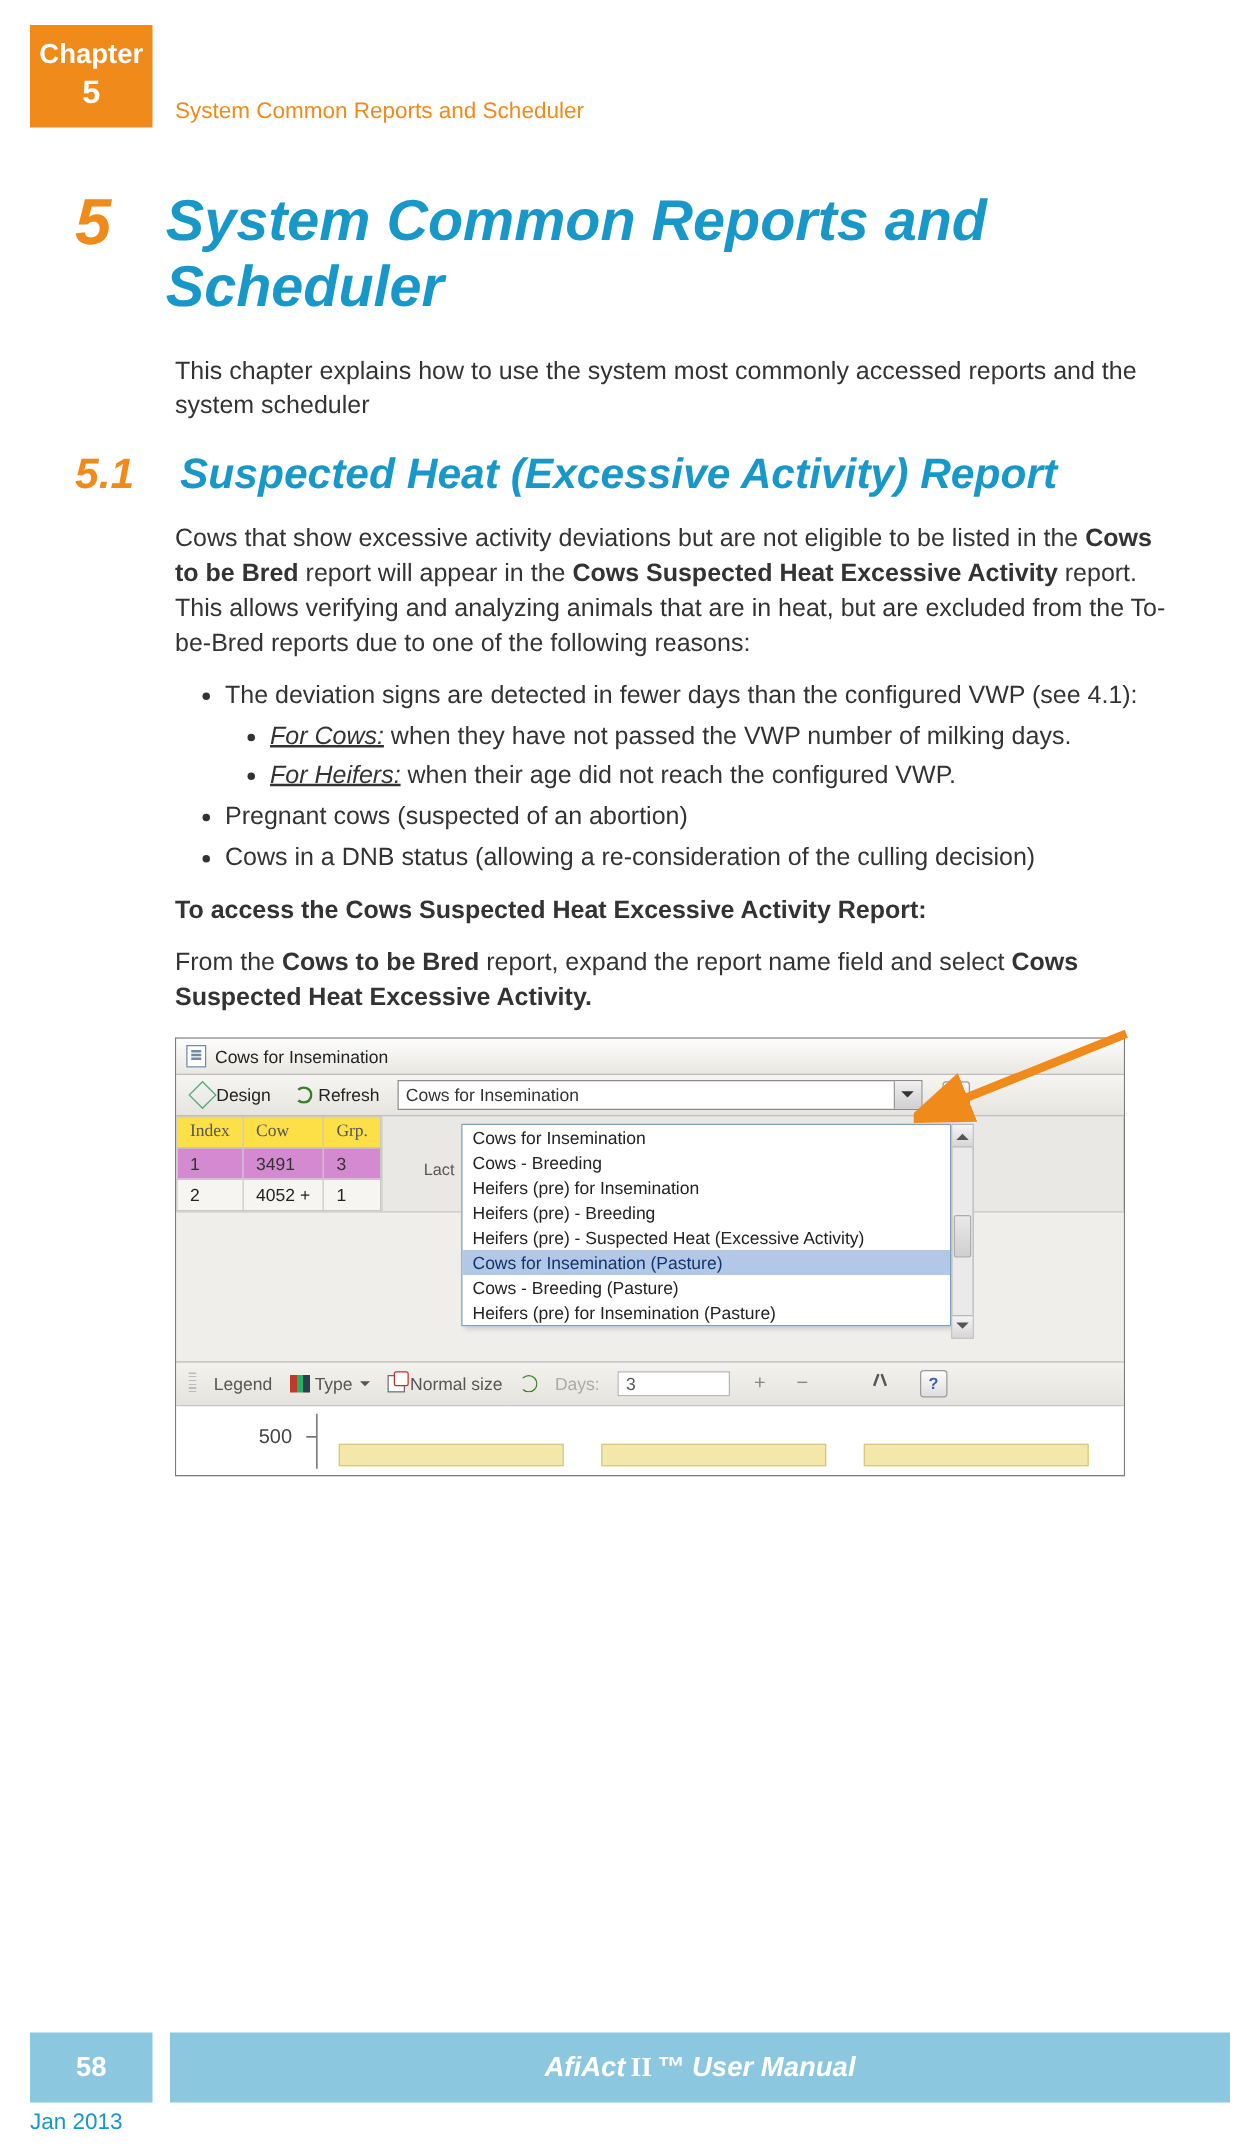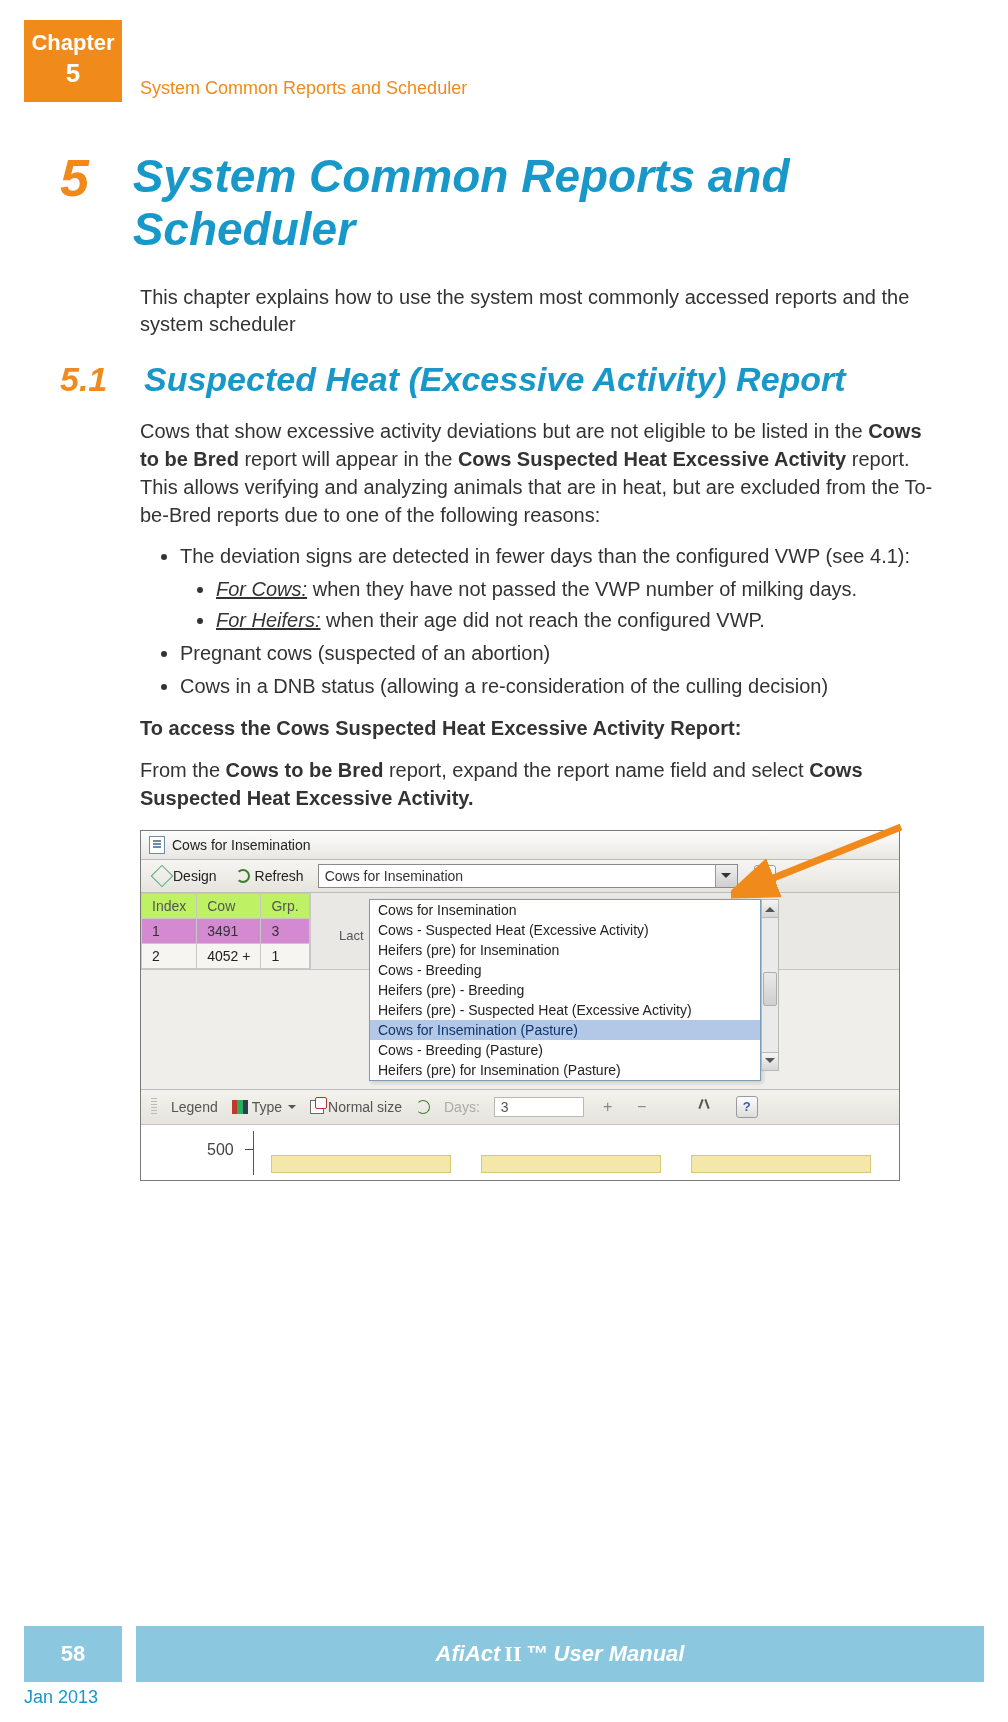--- a/index.html
+++ b/index.html
@@ -143,21 +143,21 @@
   .split { display:flex; align-items:flex-start; }
   .leftcols {
     border-right:1px solid #c5c5c5;
     background:#efeeea;
   }
   table.data { border-collapse:collapse; font-size:14px;}
   table.data th, table.data td {
     border:1px solid #c9c8c3; padding:4px 10px; text-align:left;
     background:#f6f5f1; font-weight:400;
   }
-  table.data th { background:#bef264; color:#555; }
+  table.data th { background:#fde047; color:#555;font-family:Liberation Serif, serif; }
   tr.hl td { background:#d38ad1 !important; color:#333; }
   .lact { position:absolute; left:198px; top:97px; font-size:13px; color:#555; }
   .dd-panel {
     position:absolute;
     left:228px; top:68px;
     width:392px;
     background:#fff; border:1px solid #7e9db9;
     font-size:14px; color:#222;
     box-shadow:2px 2px 4px rgba(0,0,0,0.15);
   }
@@ -306,23 +306,22 @@
             <td>1</td>
           </tr>
         </tbody>
           </table>
       </div>
     </div>
     <span class="lact">Lact</span>
 
     <div class="dd-panel">
       <div class="opt">Cows for Insemination</div>
-      <div class="opt">Cows - Suspected Heat (Excessive Activity)</div>
+      <div class="opt">Cows - Breeding</div>
       <div class="opt">Heifers (pre) for Insemination</div>
-      <div class="opt">Cows - Breeding</div>
       <div class="opt">Heifers (pre) - Breeding</div>
       <div class="opt">Heifers (pre) - Suspected Heat (Excessive Activity)</div>
       <div class="opt sel">Cows for Insemination (Pasture)</div>
       <div class="opt">Cows - Breeding (Pasture)</div>
       <div class="opt">Heifers (pre) for Insemination (Pasture)</div>
     </div>
 
     <div class="scroll-track">
       <div class="up"></div>
       <div class="scroll-thumb"></div>

